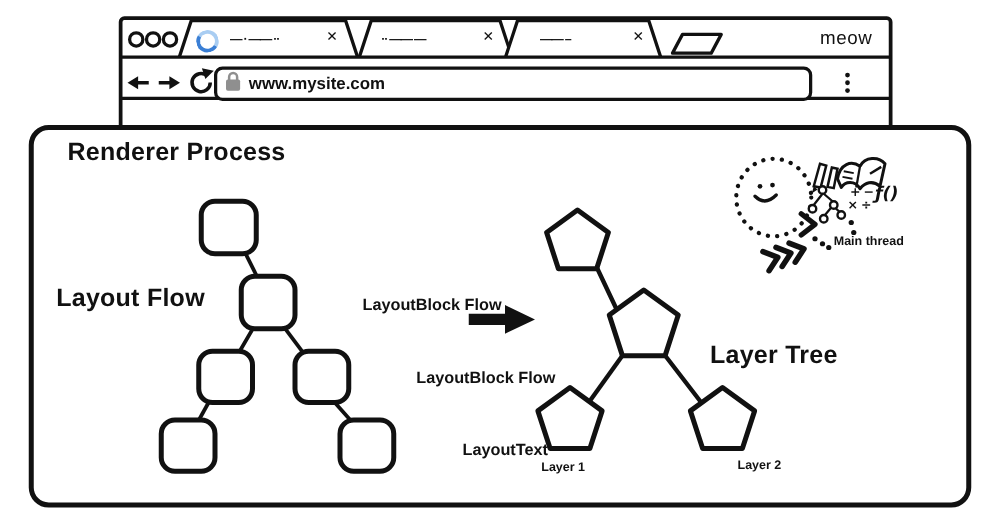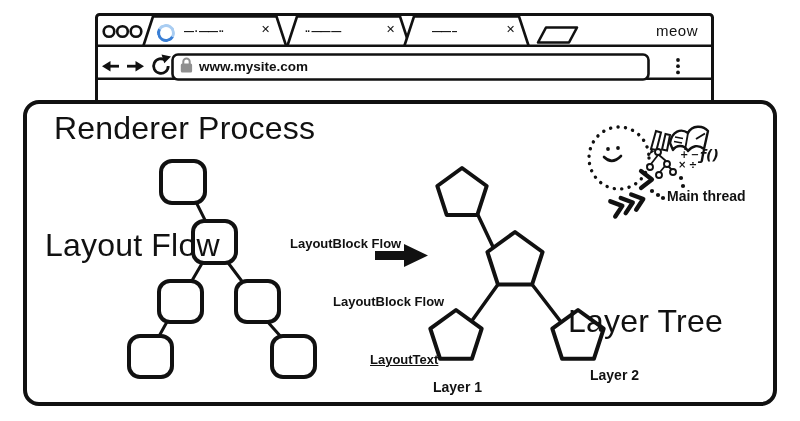--- a/index.html
+++ b/index.html
@@ -6,23 +6,23 @@
     --ink:#111111;
     --spinner-dark:#3a7fd5;
     --spinner-light:#a9cdf2;
     --lock-gray:#8f8f8f;
   }
   html,body{margin:0;padding:0;background:#fff;}
   body{width:800px;height:421px;position:relative;overflow:hidden;
        font-family:"Liberation Sans",sans-serif;color:var(--ink);}
   .abs{position:absolute;line-height:1;white-space:nowrap;}
   svg{position:absolute;left:0;top:0;}
-  .title{font-size:32px;font-weight:400;letter-spacing:0.2px;}
+  .title{font-size:20px;font-weight:700;letter-spacing:0.2px;}
   .nodelabel{font-size:13px;font-weight:700;padding-left:44px;}
-  .leaflabel{font-size:14px;font-weight:700;}
+  .leaflabel{font-size:10px;font-weight:700;}
   .scribble{font-size:10px;font-weight:700;letter-spacing:-1px;color:var(--ink);}
   .closex{font-size:11px;font-weight:700;font-family:"DejaVu Sans",sans-serif;cursor:default;}
   .glyph{font-family:"DejaVu Sans",sans-serif;}
   .spinner{width:12px;height:12px;border-radius:50%;
      border:3.5px solid var(--spinner-light);
      border-left-color:var(--spinner-dark);
      border-bottom-color:var(--spinner-dark);
      transform:rotate(-15deg);}
   .renderer-box{left:23px;top:100px;width:746px;height:298px;background:#fff;
      border:4px solid var(--ink);border-radius:16px;}
@@ -167,20 +167,20 @@
       <path d="M623 196 l10 8 l-10 8"></path>
       <path d="M634 196 l10 8 l-10 8"></path>
     </g>
   </g>
 </svg>
 
 <span class="abs title" style="left:54px;top:112px;">Renderer Process</span>
 <span class="abs title" style="left:45px;top:229px;">Layout Flow</span>
 <span class="abs nodelabel" style="left:246px;top:237px;">LayoutBlock Flow</span>
 <span class="abs nodelabel" style="left:289px;top:295px;">LayoutBlock Flow</span>
-<span class="abs nodelabel" style="left:326px;top:353px;text-decoration:underline;">LayoutText</span>
-<span class="abs title" style="left:568px;top:274px;margin-top:31px;">Layer Tree</span>
-<span class="abs leaflabel" style="left:433px;top:380px;">Layer 1</span>
+<span class="abs nodelabel" style="left:326px;top:353px;">LayoutText</span>
+<span class="abs title" style="left:568px;top:274px;">Layer Tree</span>
+<span class="abs leaflabel" style="left:433px;top:370px;">Layer 1</span>
 <span class="abs leaflabel" style="left:554px;top:368px;margin-left:36px;">Layer 2</span>
 <span class="abs leaflabel" style="left:667px;top:189px;">Main thread</span>
 <span class="abs mathdoodle glyph" style="left:680px;top:150px;">+ −</span>
 <span class="abs mathdoodle glyph" style="left:678px;top:160px;">× ÷</span>
 <span class="abs fdoodle" style="left:700px;top:148px;">ƒ()</span>
 
 </body></html>

